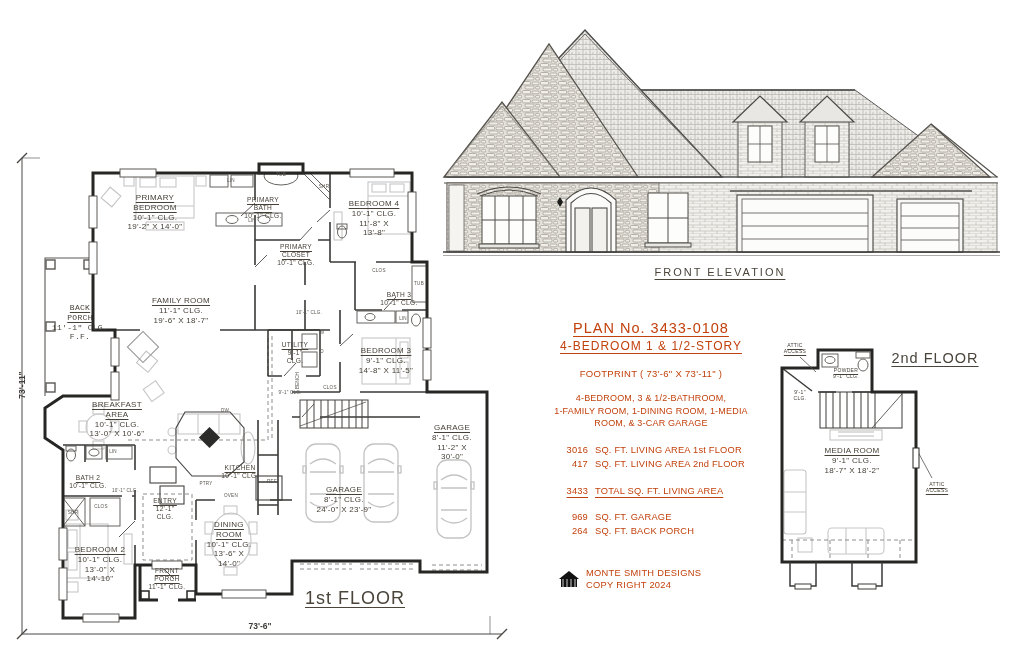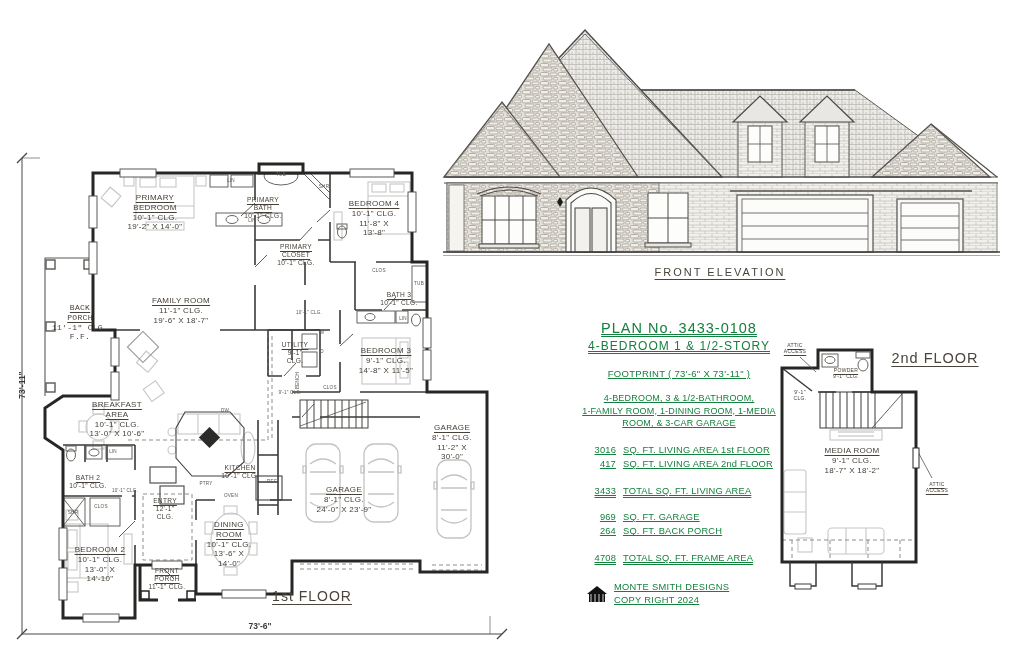--- a/index.html
+++ b/index.html
@@ -12,28 +12,28 @@
   .room-label .u{text-decoration:underline;text-underline-offset:2px;text-decoration-thickness:1px;}
   .s-m{font-size:8px;}
   .s-s{font-size:6.6px;}
   .s-t{font-size:5px;line-height:1.15;}
   .tiny-label{position:absolute;font-size:4.6px;color:#5a564e;white-space:nowrap;
               transform:translateX(-50%);letter-spacing:.2px;pointer-events:none;}
   
   .drawing-title{position:absolute;text-align:center;color:#4a443b;letter-spacing:1px;}
   .drawing-title .u{text-decoration:underline;text-underline-offset:3px;}
   #t-elev{left:640px;top:266px;width:160px;font-size:11px;letter-spacing:2px;}
-  #t-f1{left:232px;top:588px;width:160px;font-size:14px;}
+  #t-f1{left:245px;top:588px;width:160px;font-size:18px;text-align:right;}
   #t-f2{left:860px;top:350px;width:150px;font-size:14.5px;}
   
   .dim{position:absolute;font-size:8.5px;font-weight:bold;color:#3c3b38;}
   #dim-left{left:2px;top:380px;transform:rotate(-90deg);transform-origin:center;width:40px;text-align:center;}
   #dim-bottom{left:230px;top:621px;width:60px;text-align:center;}
   
-  .info{position:absolute;left:548px;top:320px;width:262px;text-align:center;color:#15803d;text-decoration:underline;}
+  .info{position:absolute;left:520px;top:320px;width:262px;text-align:center;color:#c2410c;}
   .info .h1{font-size:14.5px;letter-spacing:1px;margin-bottom:3px;}
   .info .h2{font-size:12px;letter-spacing:1px;margin-bottom:15px;}
   .info .u{text-decoration:underline;text-underline-offset:3px;}
   .info .foot{font-size:9.5px;margin-bottom:13px;letter-spacing:.3px;}
   .info .desc{font-size:9px;line-height:1.4;margin-bottom:13px;letter-spacing:.2px;}
   .arow{display:flex;font-size:9.3px;line-height:1.55;letter-spacing:.2px;}
   .arow .num{width:68px;text-align:right;padding-right:7px;flex:none;}
   .arow .lbl{text-align:left;}
   .agap{height:12px;}
   .credit{display:flex;align-items:center;margin-top:16px;margin-left:38px;text-align:left;}
@@ -548,24 +548,20 @@
     <div class="agap"></div>
     <div class="arow">
       <span class="num">969</span>
         <span class="lbl">SQ. FT. GARAGE</span>
     </div>
     <div class="arow">
       <span class="num">264</span>
         <span class="lbl">SQ. FT. BACK PORCH</span>
     </div>
     <div class="agap"></div>
-    <div class="arow">
-      <span class="num u">4708</span>
-        <span class="lbl u">TOTAL SQ. FT. FRAME AREA</span>
-    </div>
     <div class="credit">
       <svg width="22" height="18" viewBox="0 0 22 18">
         <polygon points="1,9 11,1 21,9" fill="#111"></polygon>
         <rect x="3" y="9" width="16" height="8" fill="#111"></rect>
         <path d="M5,9 V17 M9,9 V17 M13,9 V17 M17,9 V17" stroke="#fff" stroke-width="0.8"></path>
       </svg>
       <div class="lines">
         <div>MONTE SMITH DESIGNS</div>
         <div>COPY RIGHT 2024</div>
       </div>

